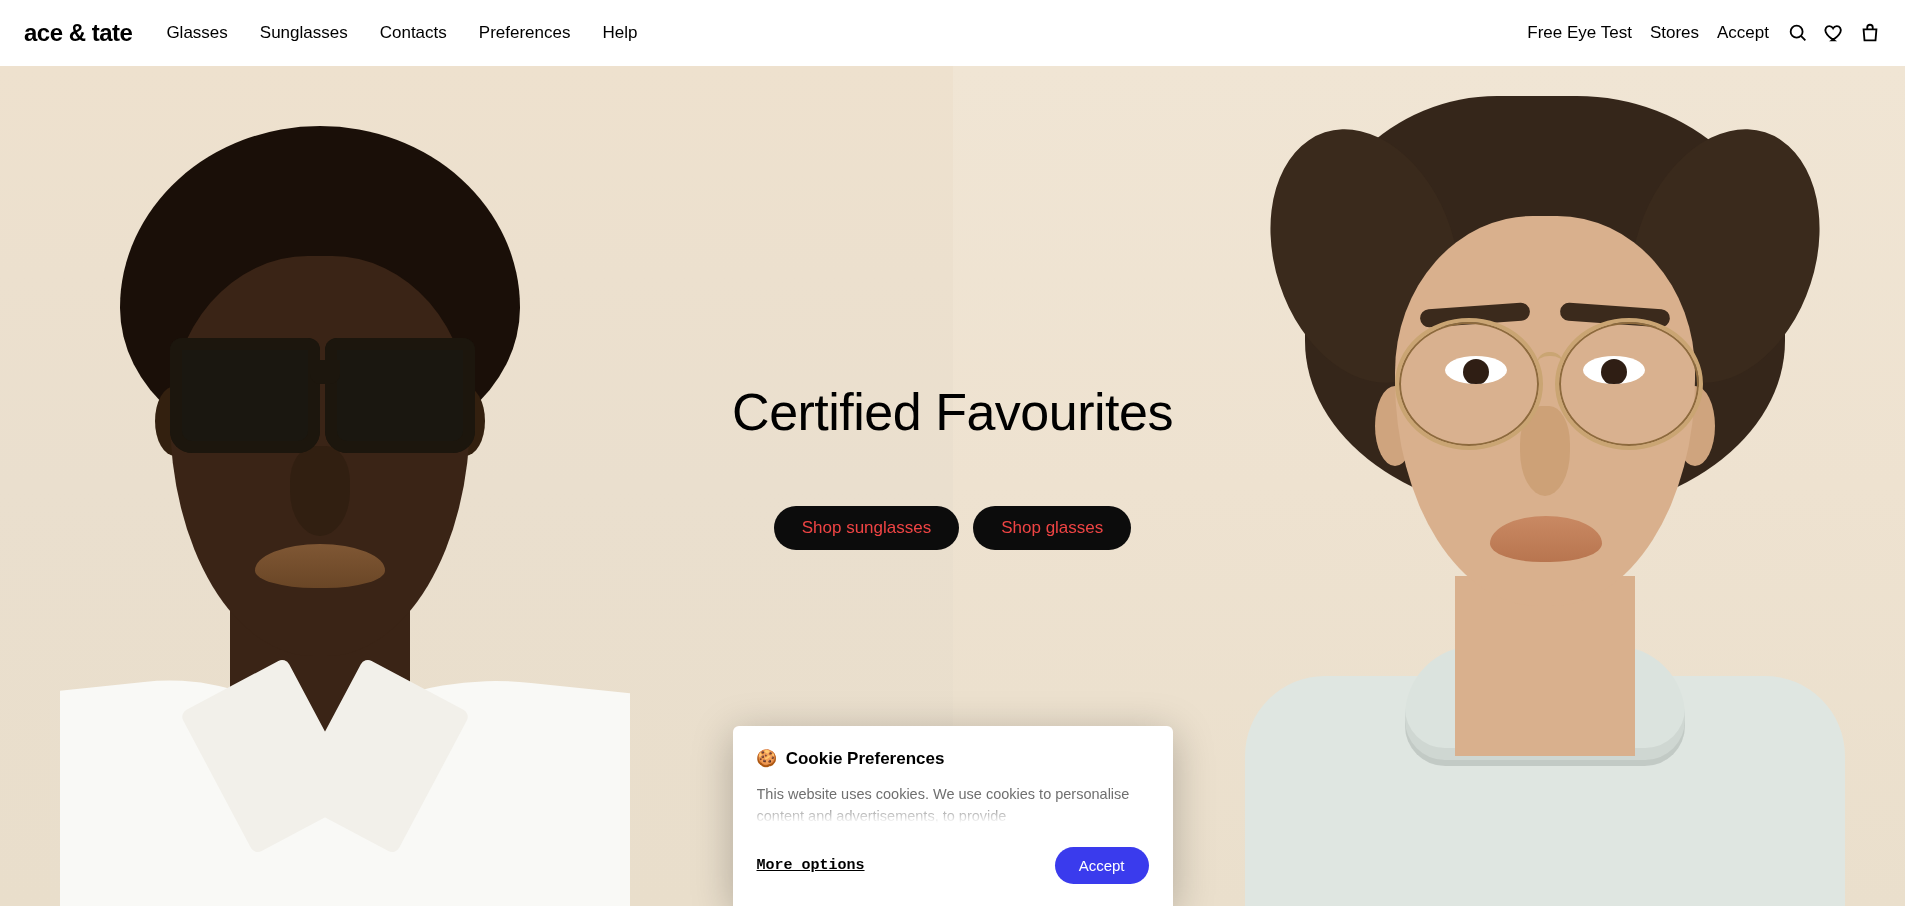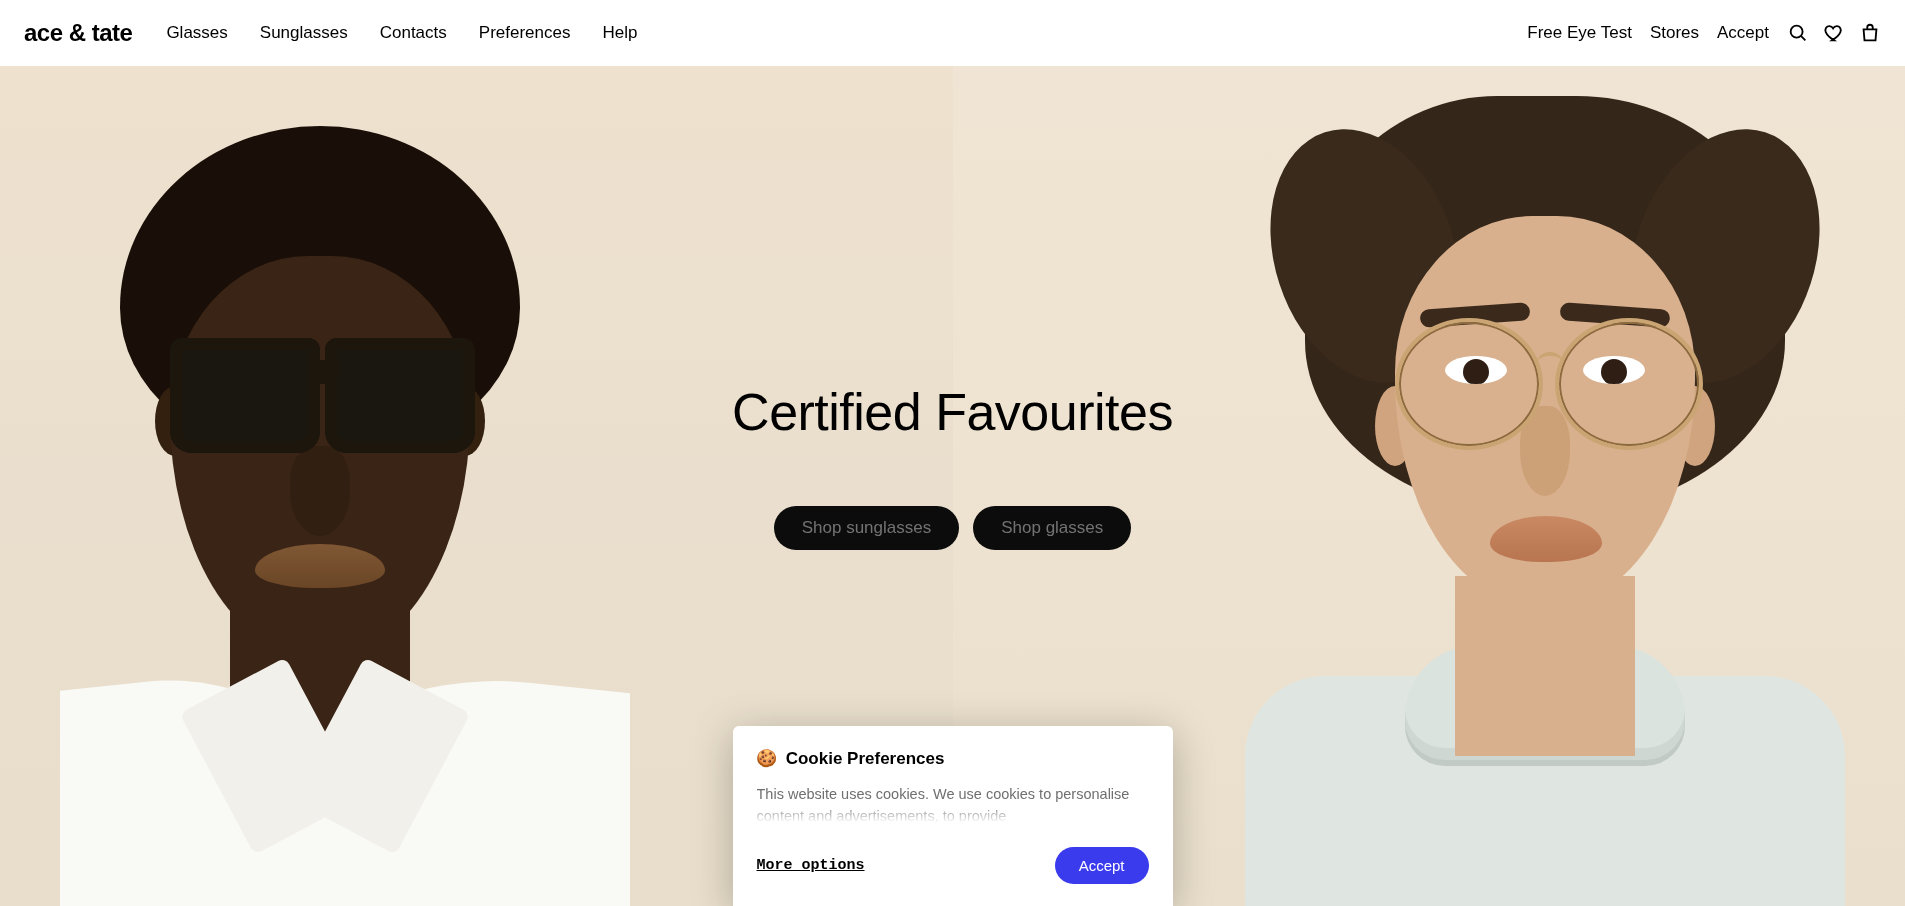--- a/index.html
+++ b/index.html
@@ -155,21 +155,21 @@
 
   
   .hero-overlay {
     position:absolute; inset:0; display:flex; flex-direction:column; align-items:center; justify-content:center;
     top:-40px;
     gap:36px;
   }
   .hero-title { font-size:52px; font-weight:500; letter-spacing:-0.5px; margin-bottom:28px; text-align:center; }
   .cta-row { display:flex; gap:14px; }
   .cta-btn {
-    background:#0c0c0c; color:#737373; border:none; border-radius:999px;
+    background:#0c0c0c; color:#ef4444; border:none; border-radius:999px;
     padding:12px 28px; font-size:17px; cursor:pointer;
   }
 
   
   .cookie {
     position: fixed; left:50%; bottom:0; transform:translateX(-50%);
     width:440px; background:#fff; border-radius:6px 6px 0 0;
     box-shadow: 0 8px 40px rgba(0,0,0,.25);
     padding:22px 24px 22px 24px;
   }

